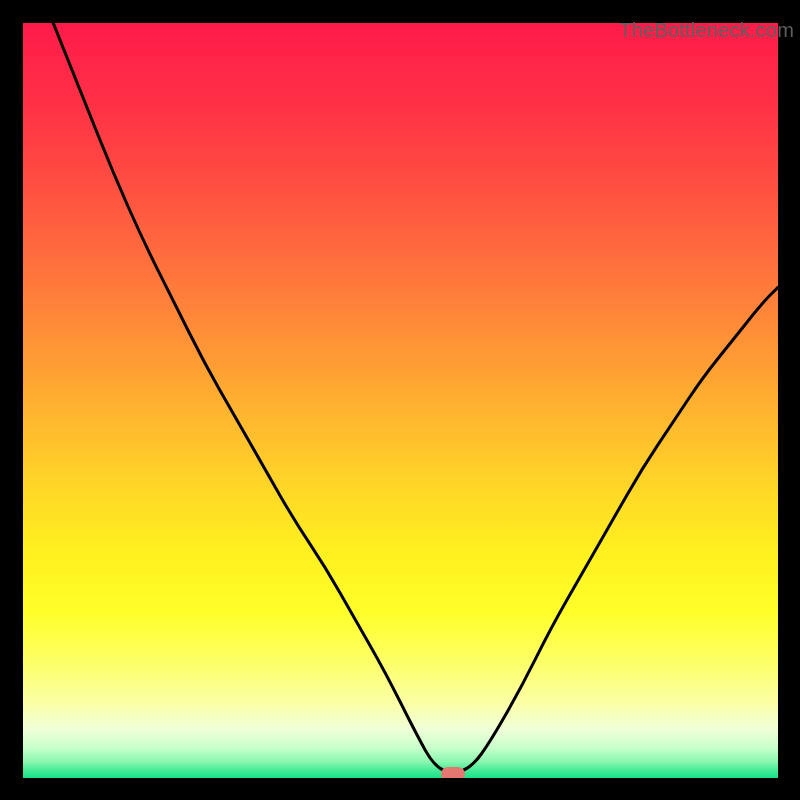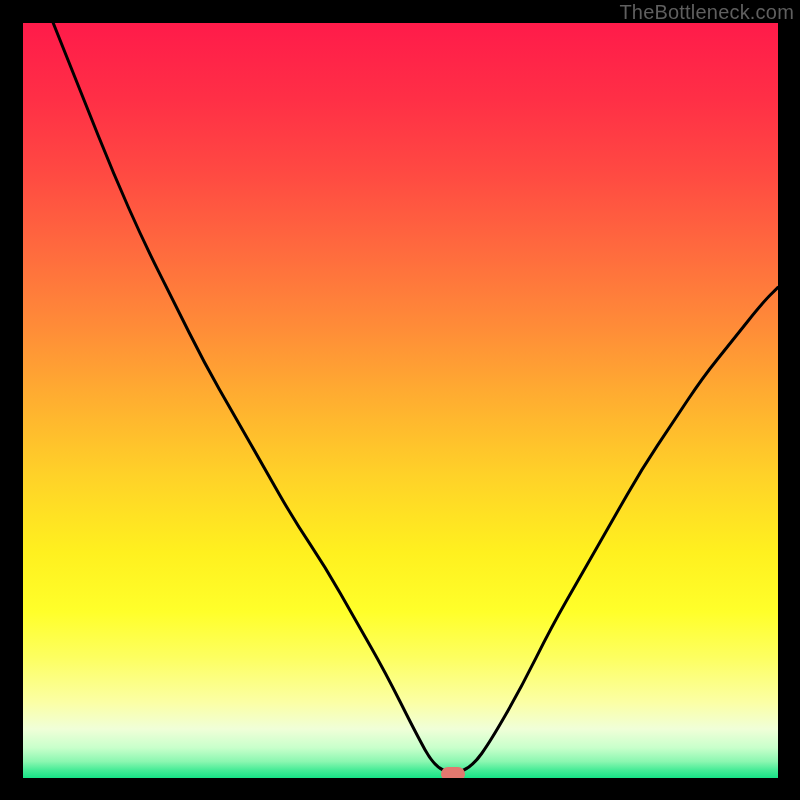--- a/index.html
+++ b/index.html
@@ -40,21 +40,21 @@
   .marker {
     position: absolute;
     width: 24px;
     height: 14px;
     border-radius: 7px;
     background: #e2786f;
     transform: translate(-50%, -50%);
   }
   .watermark {
     position: absolute;
-    top: 1px;
+    top: 19px;
     right: 6px;
     font-family: Arial, Helvetica, sans-serif;
     font-size: 20px;
     font-weight: 500;
     color: #5f5f5f;
     letter-spacing: 0.2px;
     user-select: none;
   }
 </style>
 </head>

